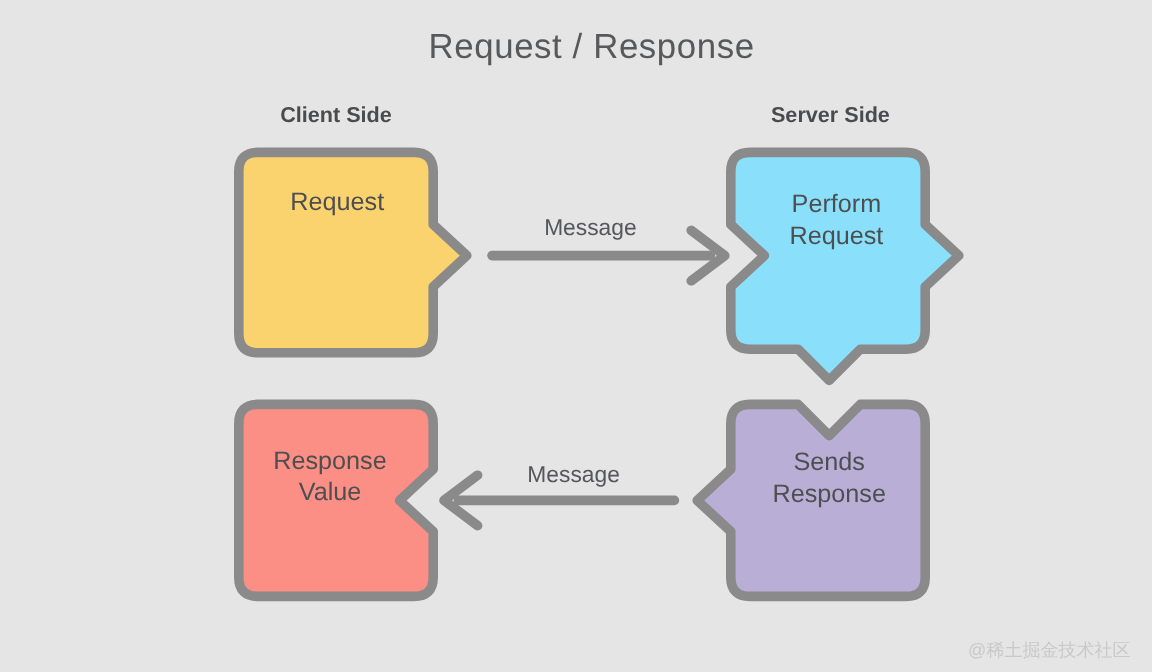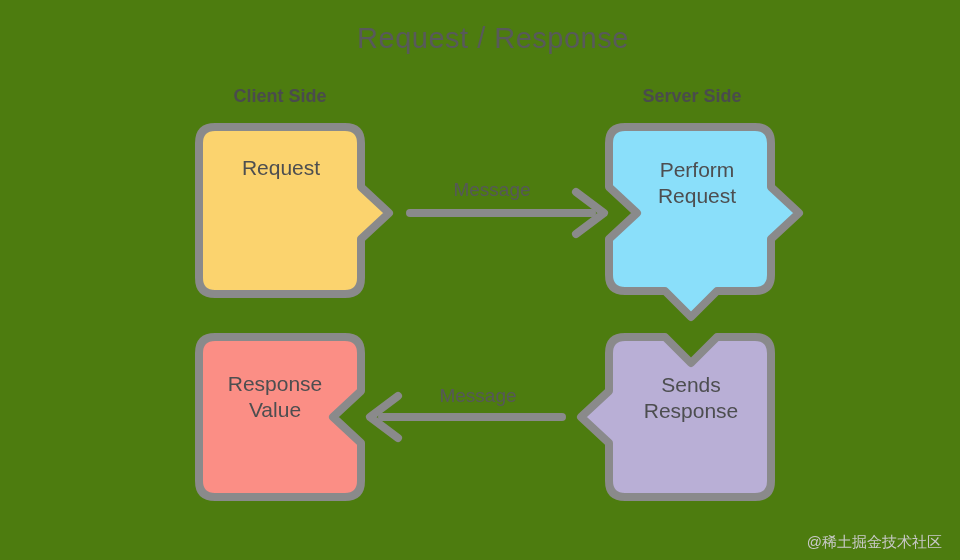--- a/index.html
+++ b/index.html
@@ -4,21 +4,21 @@
 <style>
   html, body {
     margin: 0;
     padding: 0;
     background: #ffffff;
   }
   .stage {
     position: relative;
     width: 960px;
     height: 560px;
-    background: #4d7c0f;
+    background: #e5e5e5;
     overflow: hidden;
     font-family: "Liberation Sans", sans-serif;
   }
   svg { display: block; }
   .title-text {
     font-family: "Liberation Sans", sans-serif;
     font-size: 29px;
     font-weight: 500;
     letter-spacing: 0.5px;
   }

